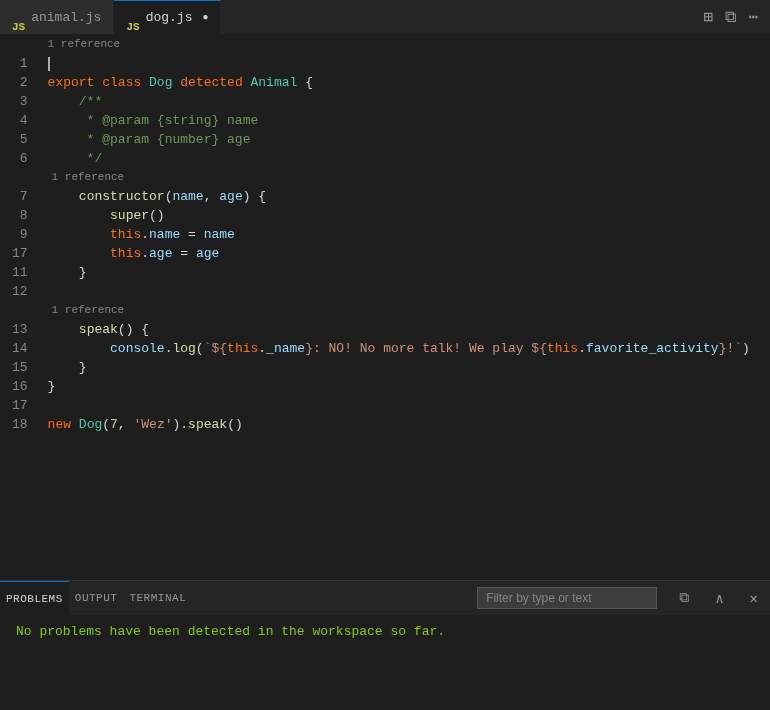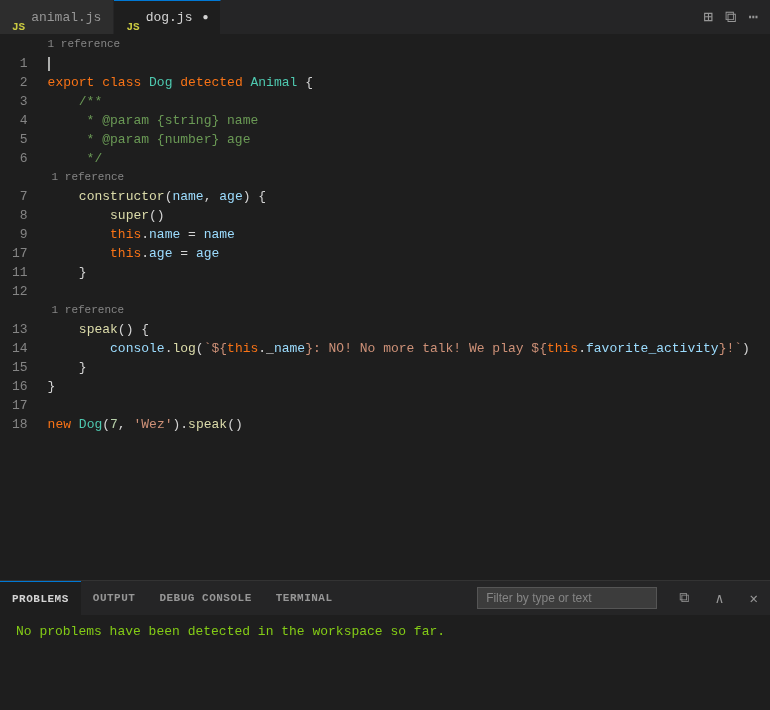--- a/index.html
+++ b/index.html
@@ -154,26 +154,26 @@
     }
     .panel-tabs {
       display: flex;
       align-items: center;
       background: #252526;
       height: 35px;
       border-bottom: 1px solid #1e1e1e;
       flex-shrink: 0;
     }
     .panel-tab {
-      padding: 0 12px;
+      padding: 0 6px;
       height: 100%;
       display: flex;
       align-items: center;
       font-size: 11px;
-      font-weight: 700;
+      font-weight: 400;
       letter-spacing: 0.5px;
       color: #969696;
       cursor: pointer;
       text-transform: uppercase;
     }
     .panel-tab.active {
       color: #d4d4d4;
       border-top: 1px solid #0078d4;
       background: #1e1e1e;
     }
@@ -339,21 +339,20 @@
       <span class="kw">new</span><span> </span><span class="cls">Dog</span><span class="punct">(</span><span class="num">7</span><span class="punct">,</span><span> </span><span class="str">'Wez'</span><span class="punct">).</span><span class="fn">speak</span><span class="punct">()</span>
     </div>
 
   </div>
 </div>
 
 <div class="bottom-panel">
   <div class="panel-tabs">
     <div class="panel-tab active">PROBLEMS</div>
     <div class="panel-tab">OUTPUT</div>
-    <div class="panel-tab">DEBUG CONSOLE</div>
     <div class="panel-tab">TERMINAL</div>
     <div class="panel-filter">
       <input class="filter-input" type="text" placeholder="Filter by type or text" style="">
       <span class="panel-action">⧉</span>
       <span class="panel-action">∧</span>
       <span class="panel-action">✕</span>
     </div>
   </div>
   <div class="panel-content">
     <span>No problems have been detected in the workspace so far.</span>

